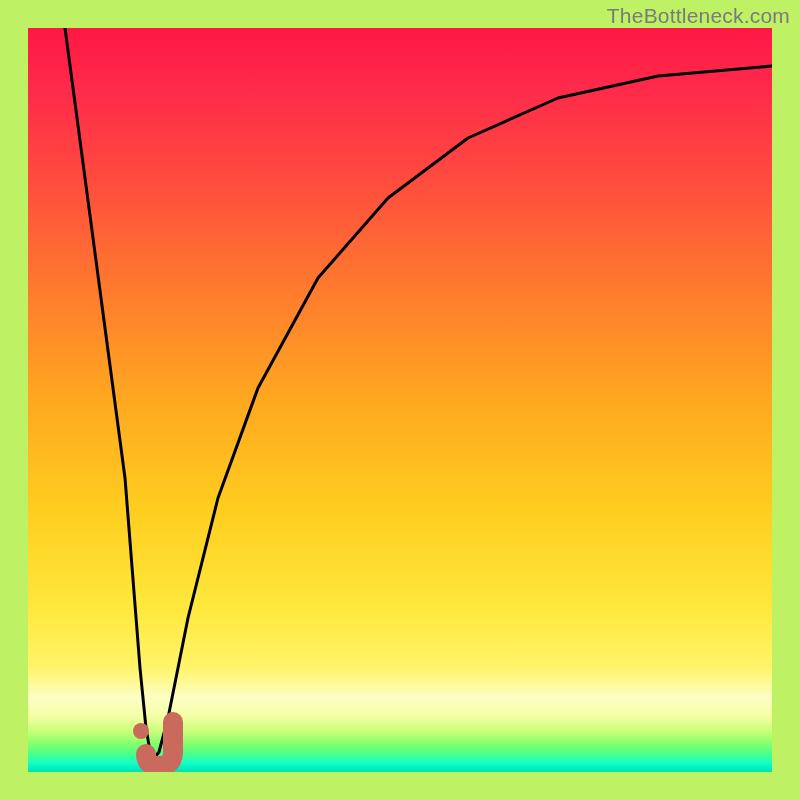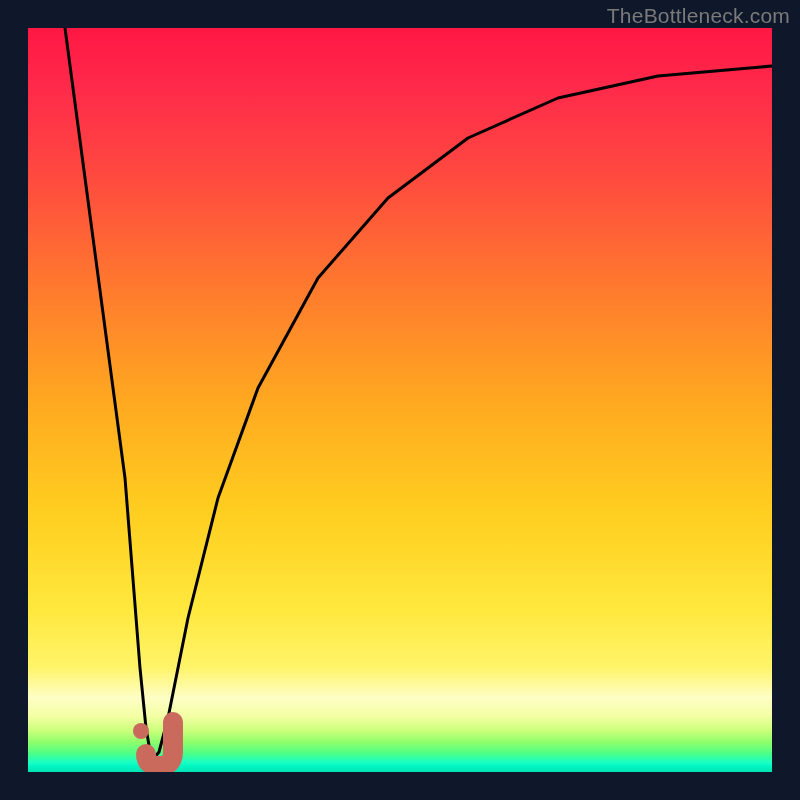--- a/index.html
+++ b/index.html
@@ -10,21 +10,21 @@
     background: #000;
     overflow: hidden;
     font-family: Arial, Helvetica, sans-serif;
   }
   .frame {
     position: absolute;
     left: 0;
     top: 0;
     width: 800px;
     height: 800px;
-    background: #0f172a;
+    background: #bef264;
   }
   .plot-area {
     position: absolute;
     left: 28px;
     top: 28px;
     width: 744px;
     height: 744px;
     
   }
   .gradient-main {

